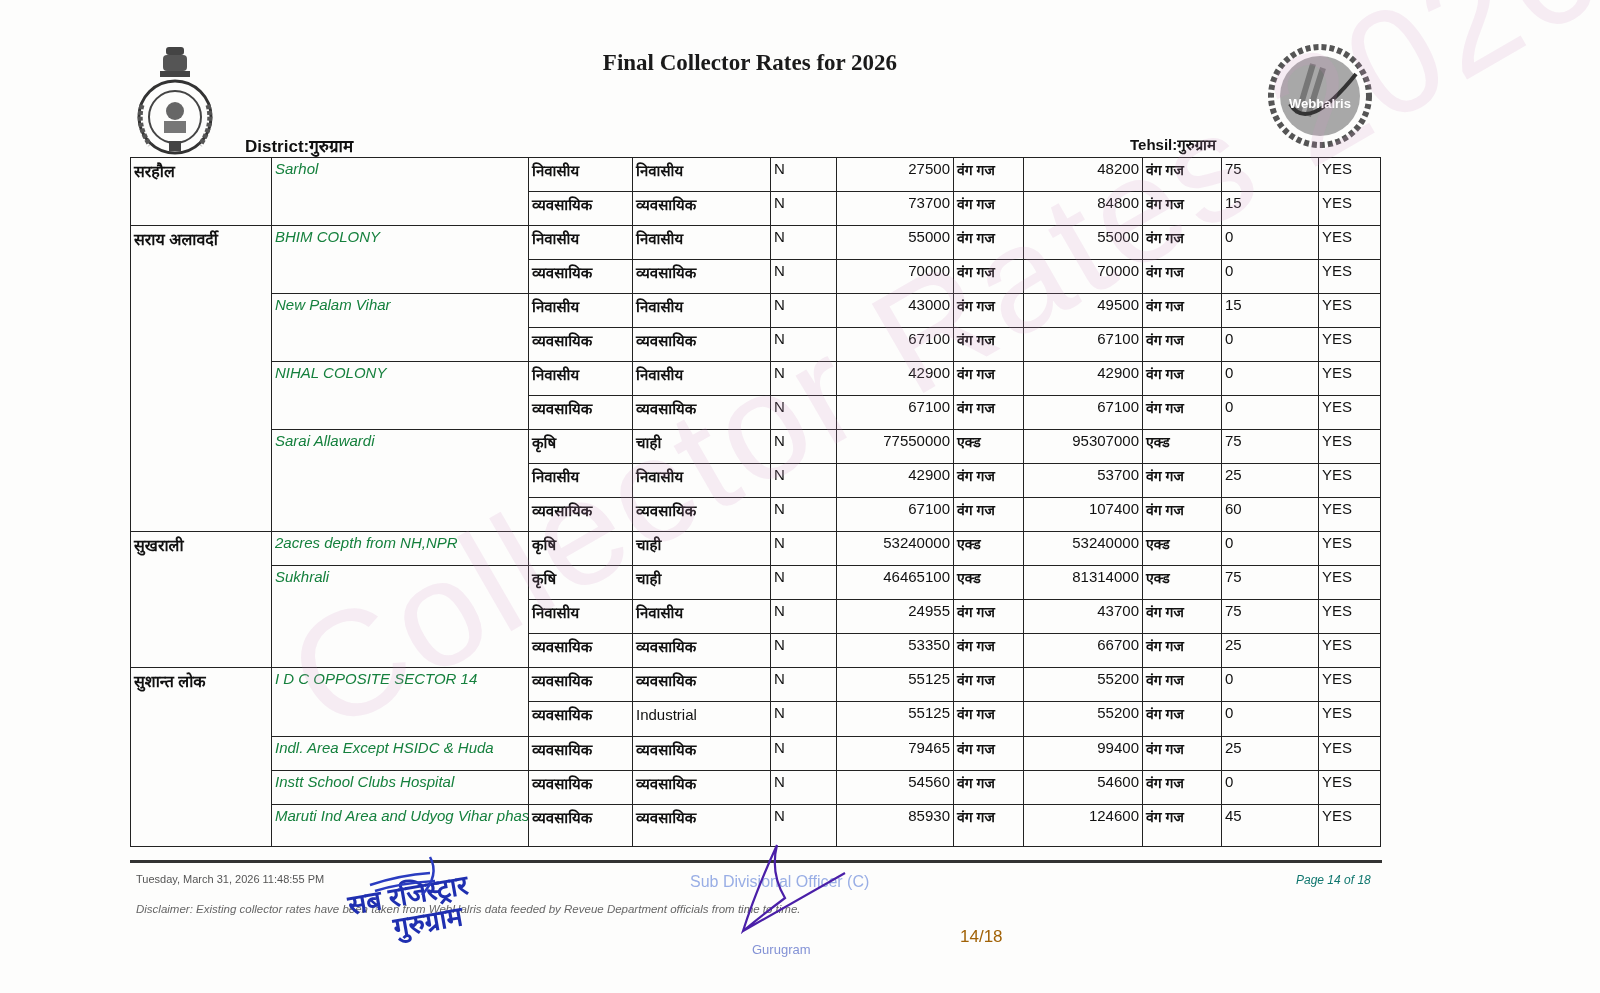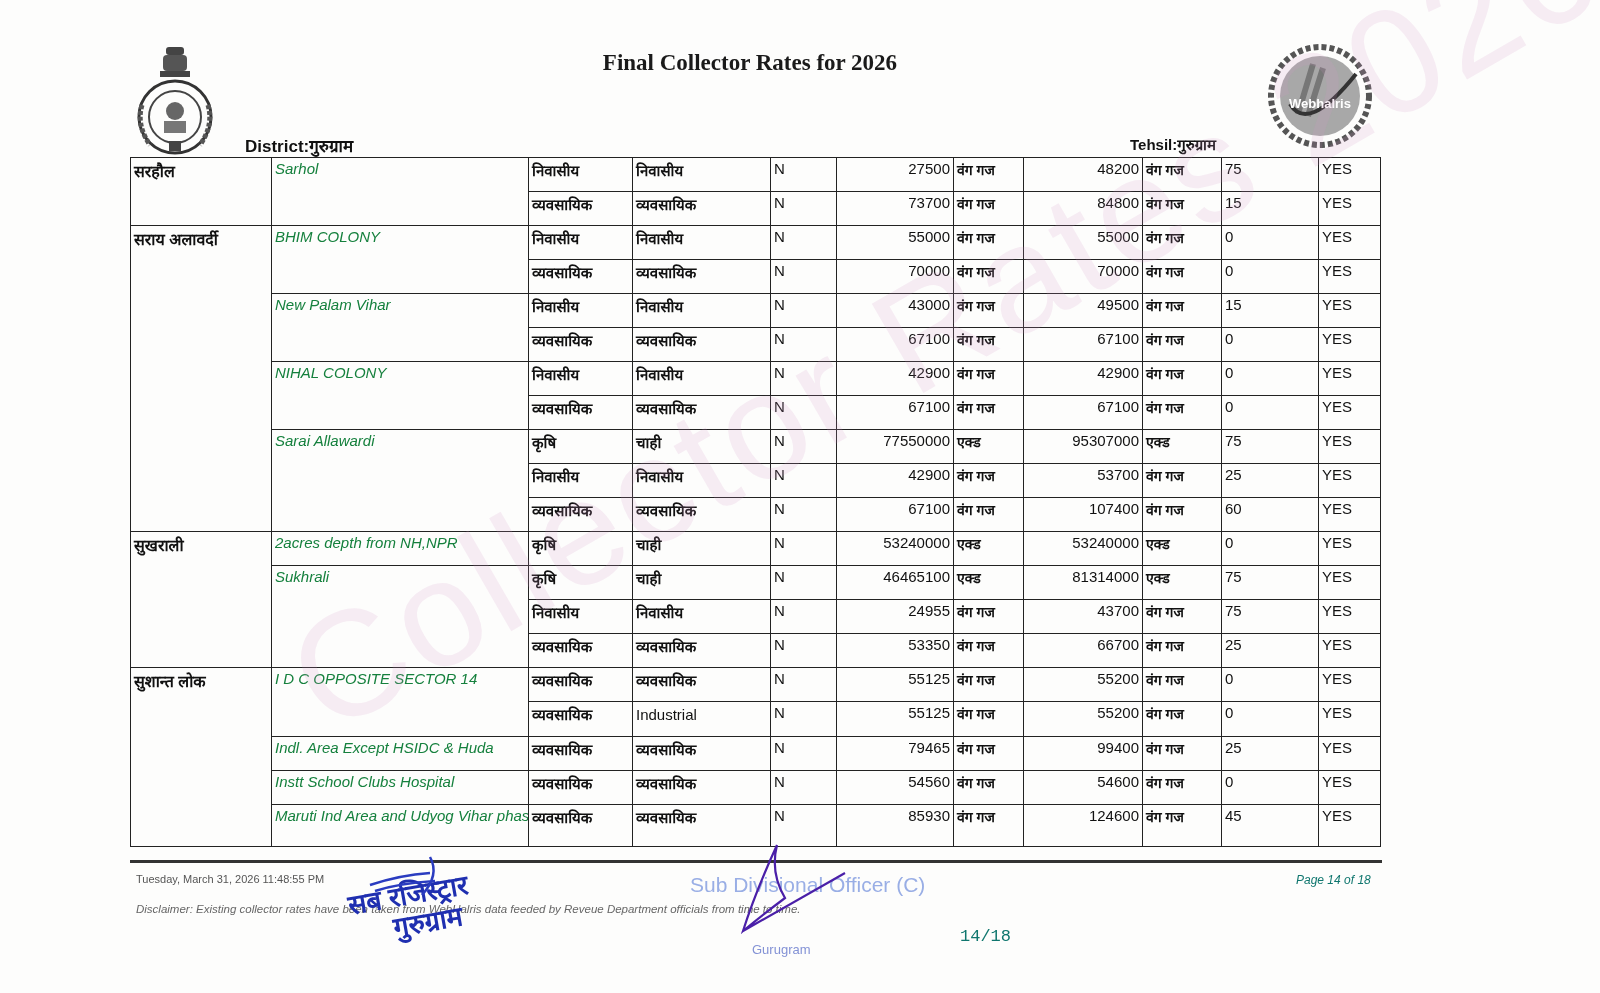--- a/index.html
+++ b/index.html
@@ -45,23 +45,23 @@
   td.yes { font-size: 15px; }
 
   .footer-rule {
     position: absolute; left: 130px; top: 860px; width: 1252px; height: 3px; background: #333;
   }
   .timestamp { position: absolute; left: 136px; top: 873px; font-size: 11px; color: #555; }
   .disclaimer {
     position: absolute; left: 136px; top: 903px; font-size: 11.5px; color: #666; font-style: italic;
   }
   .pageof { position: absolute; left: 1296px; top: 873px; font-size: 12px; color: #0f766e; font-style: italic; }
-  .pagenum { position: absolute; left: 960px; top: 927px; font-size: 17px; color: #0f766e; font-family: Liberation Mono, monospace; }
+  .pagenum { position: absolute; left: 960px; top: 927px; font-size: 17px; color: #a16207; }
   .stamp-officer {
-    position: absolute; left: 690px; top: 873px; font-size: 21px; color: rgba(110, 140, 220, 0.7);
+    position: absolute; left: 690px; top: 873px; font-size: 16px; color: rgba(110, 140, 220, 0.7);
   }
   .stamp-city {
     position: absolute; left: 752px; top: 898px; font-size: 13px; color: rgba(90, 110, 200, 0.75); margin-top: 44px;
   }
   .stamp-registrar {
     position: absolute; left: 350px; top: 880px; font-size: 27px; font-weight: bold; color: #1f2fb0;
     transform: rotate(-10deg); line-height: 30px; text-align: center;
   }
   .sig { position: absolute; }
 </style>

